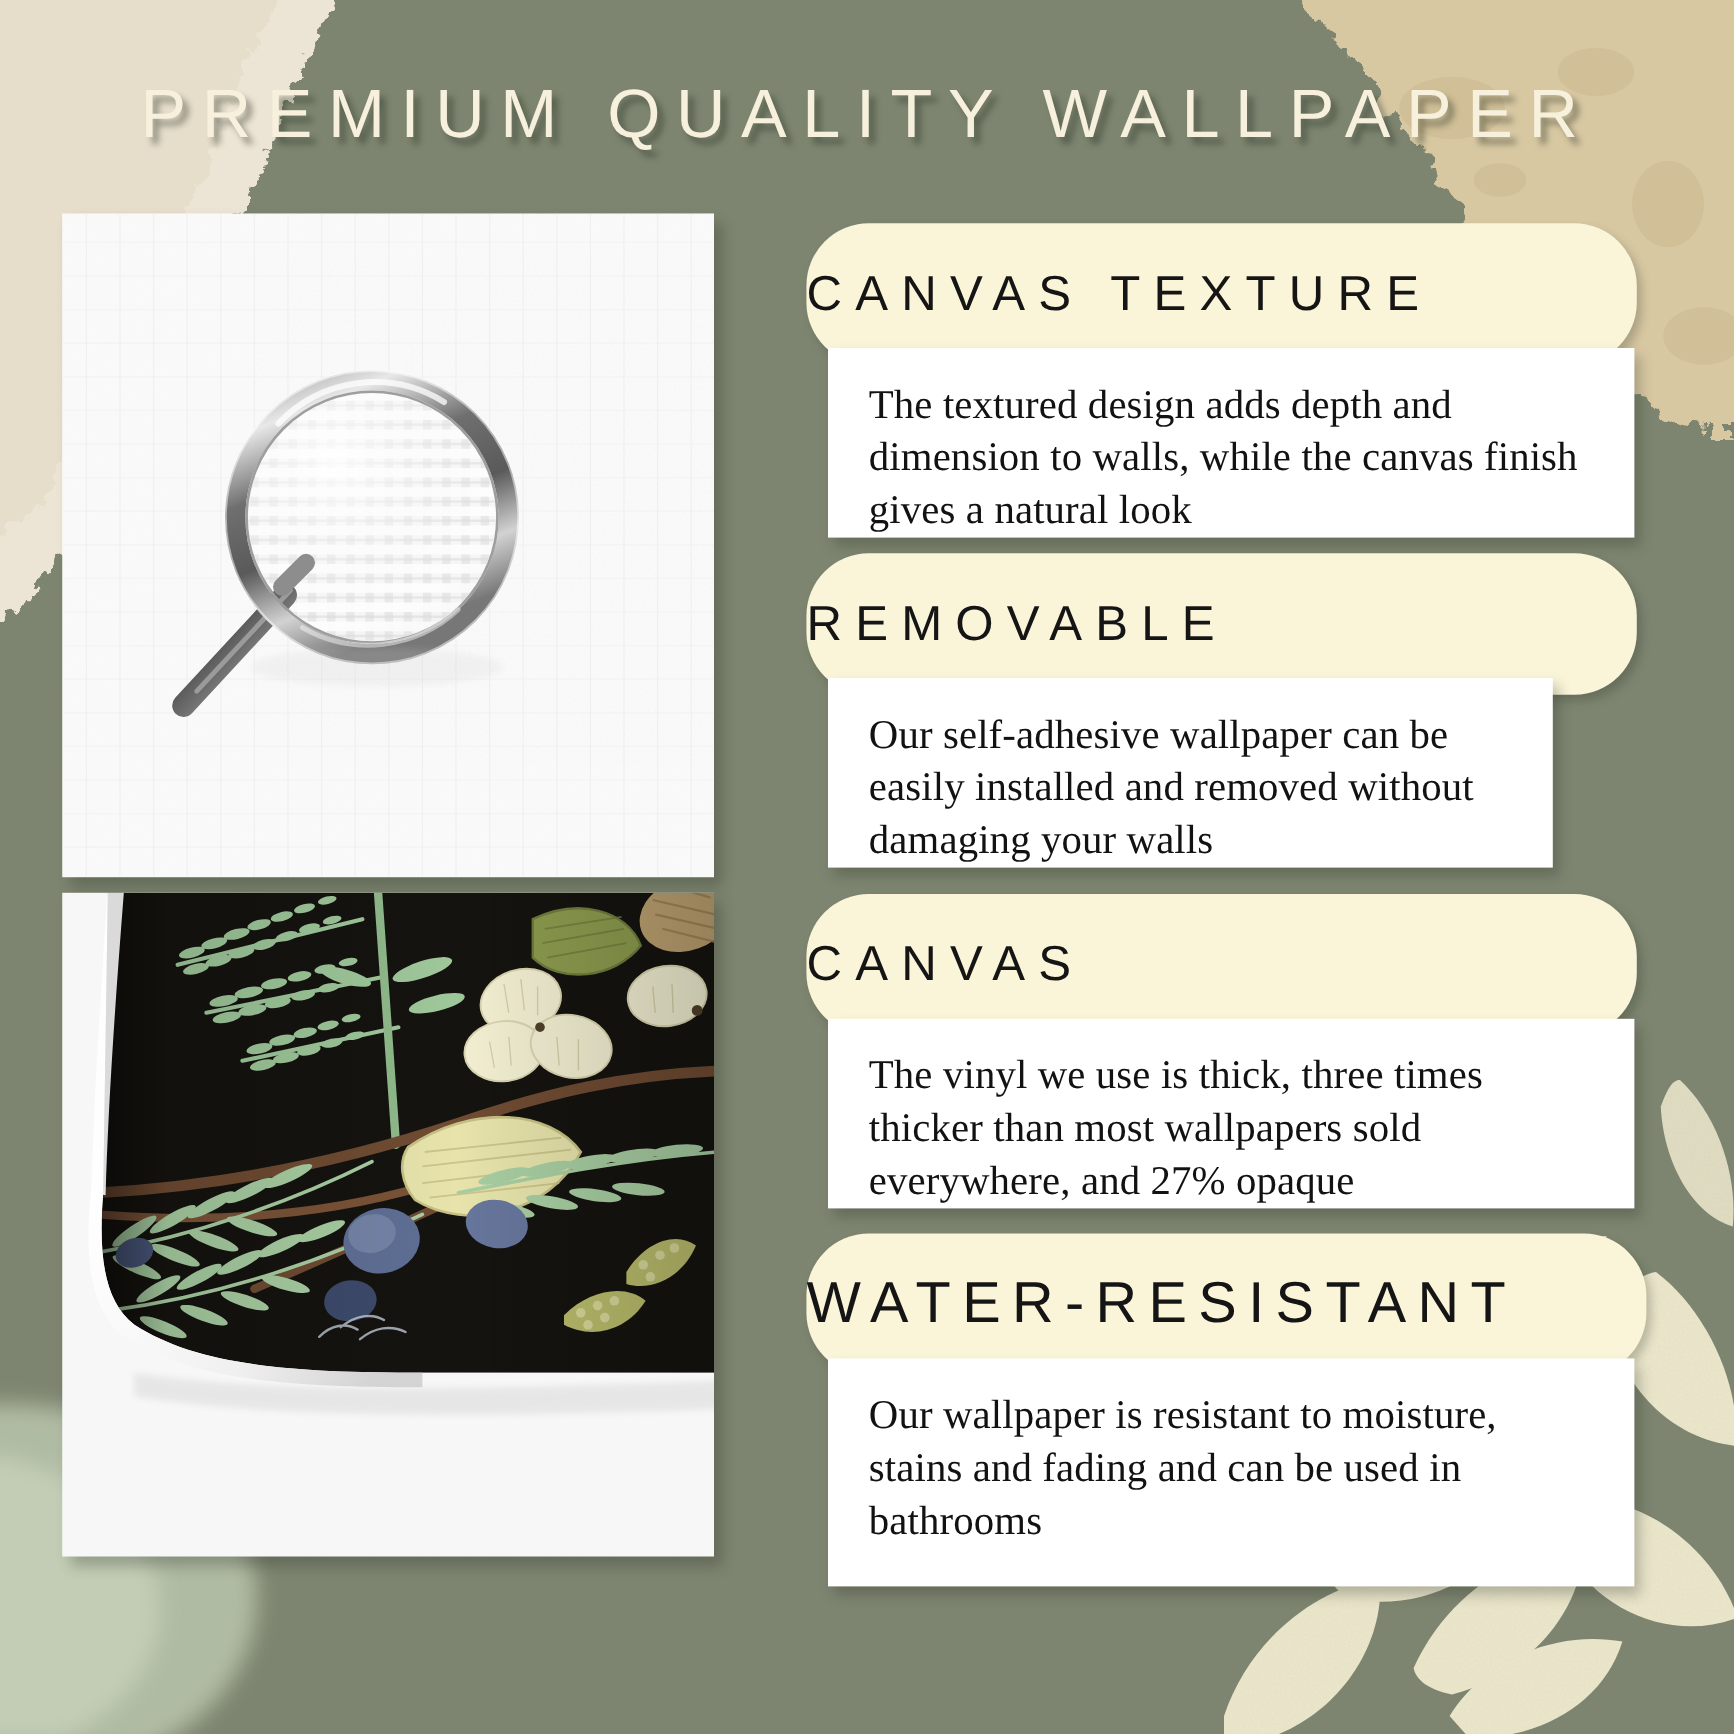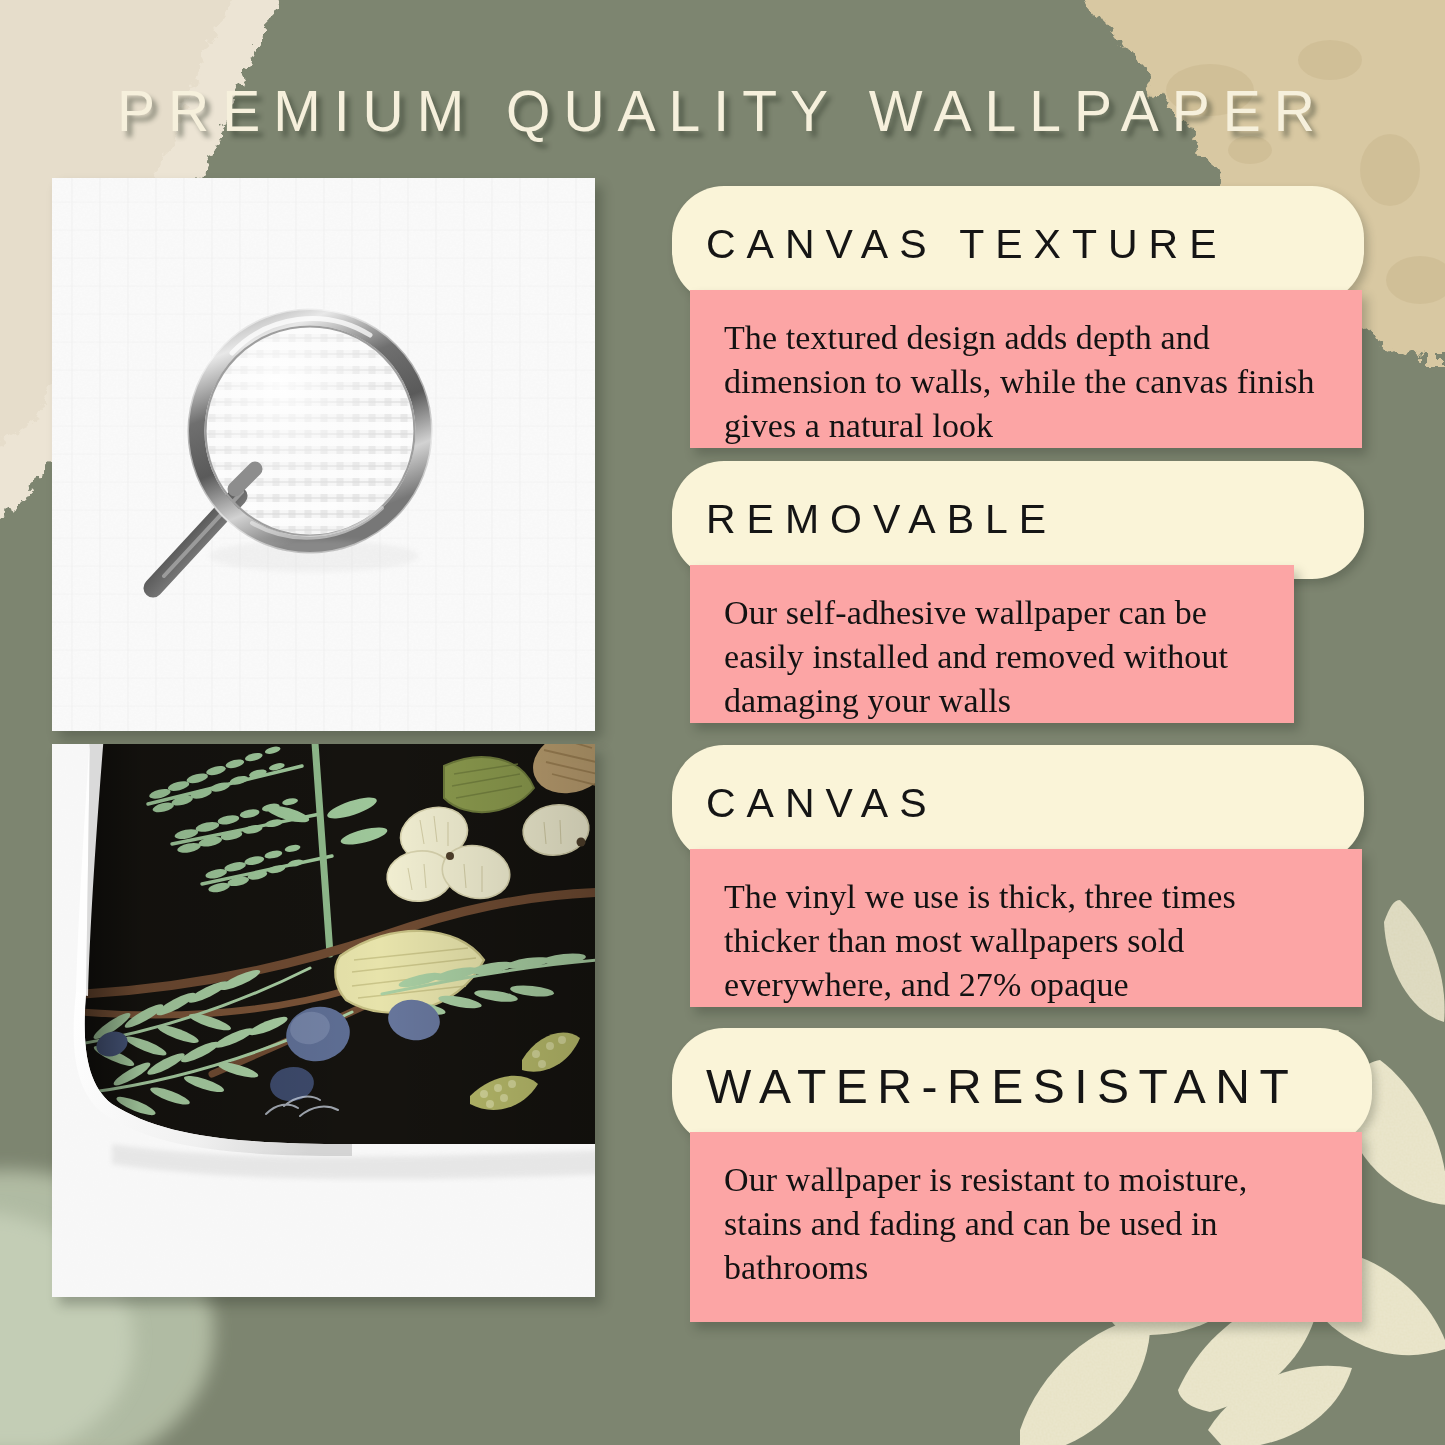--- a/index.html
+++ b/index.html
@@ -8,21 +8,21 @@
     font-family:"Liberation Sans", sans-serif;
     background:#7d8570;
     position:relative;
   }
 
   
   #bg-decor{position:absolute;inset:0;width:1445px;height:1445px;}
 
   
   .title{
-    position:absolute;top:78px;left:0;width:1445px;
+    position:absolute;top:62px;left:0;width:1445px;
     text-align:center;
     font-family:"Liberation Sans", sans-serif;
     font-size:57px;font-weight:400;
     letter-spacing:13px;
     color:#f6f0dc;
     text-shadow:5px 6px 5px rgba(40,48,36,.45);
     white-space:nowrap;
   }
 
   
@@ -45,26 +45,25 @@
     box-shadow:4px 5px 8px rgba(40,48,36,.25);
     display:flex;align-items:center;
   }
   .card-head span{
     display:block;
     font-family:"Liberation Sans", sans-serif;
     font-size:41px;font-weight:400;
     letter-spacing:11px;
     color:#151515;
     white-space:nowrap;
-    padding-left:34px;
     margin-top:-2px;
   }
   .card-body{
     position:absolute;
-    background:#fca5a5;
+    background:#ffffff;
     box-shadow:5px 7px 10px rgba(40,48,36,.28);
   }
   .card-body p{
     margin:0;
     font-family:"Liberation Serif", serif;
     font-size:34px;
     line-height:1.30;
     color:#121212;
     padding:26px 30px 24px 34px;
     letter-spacing:.1px;

